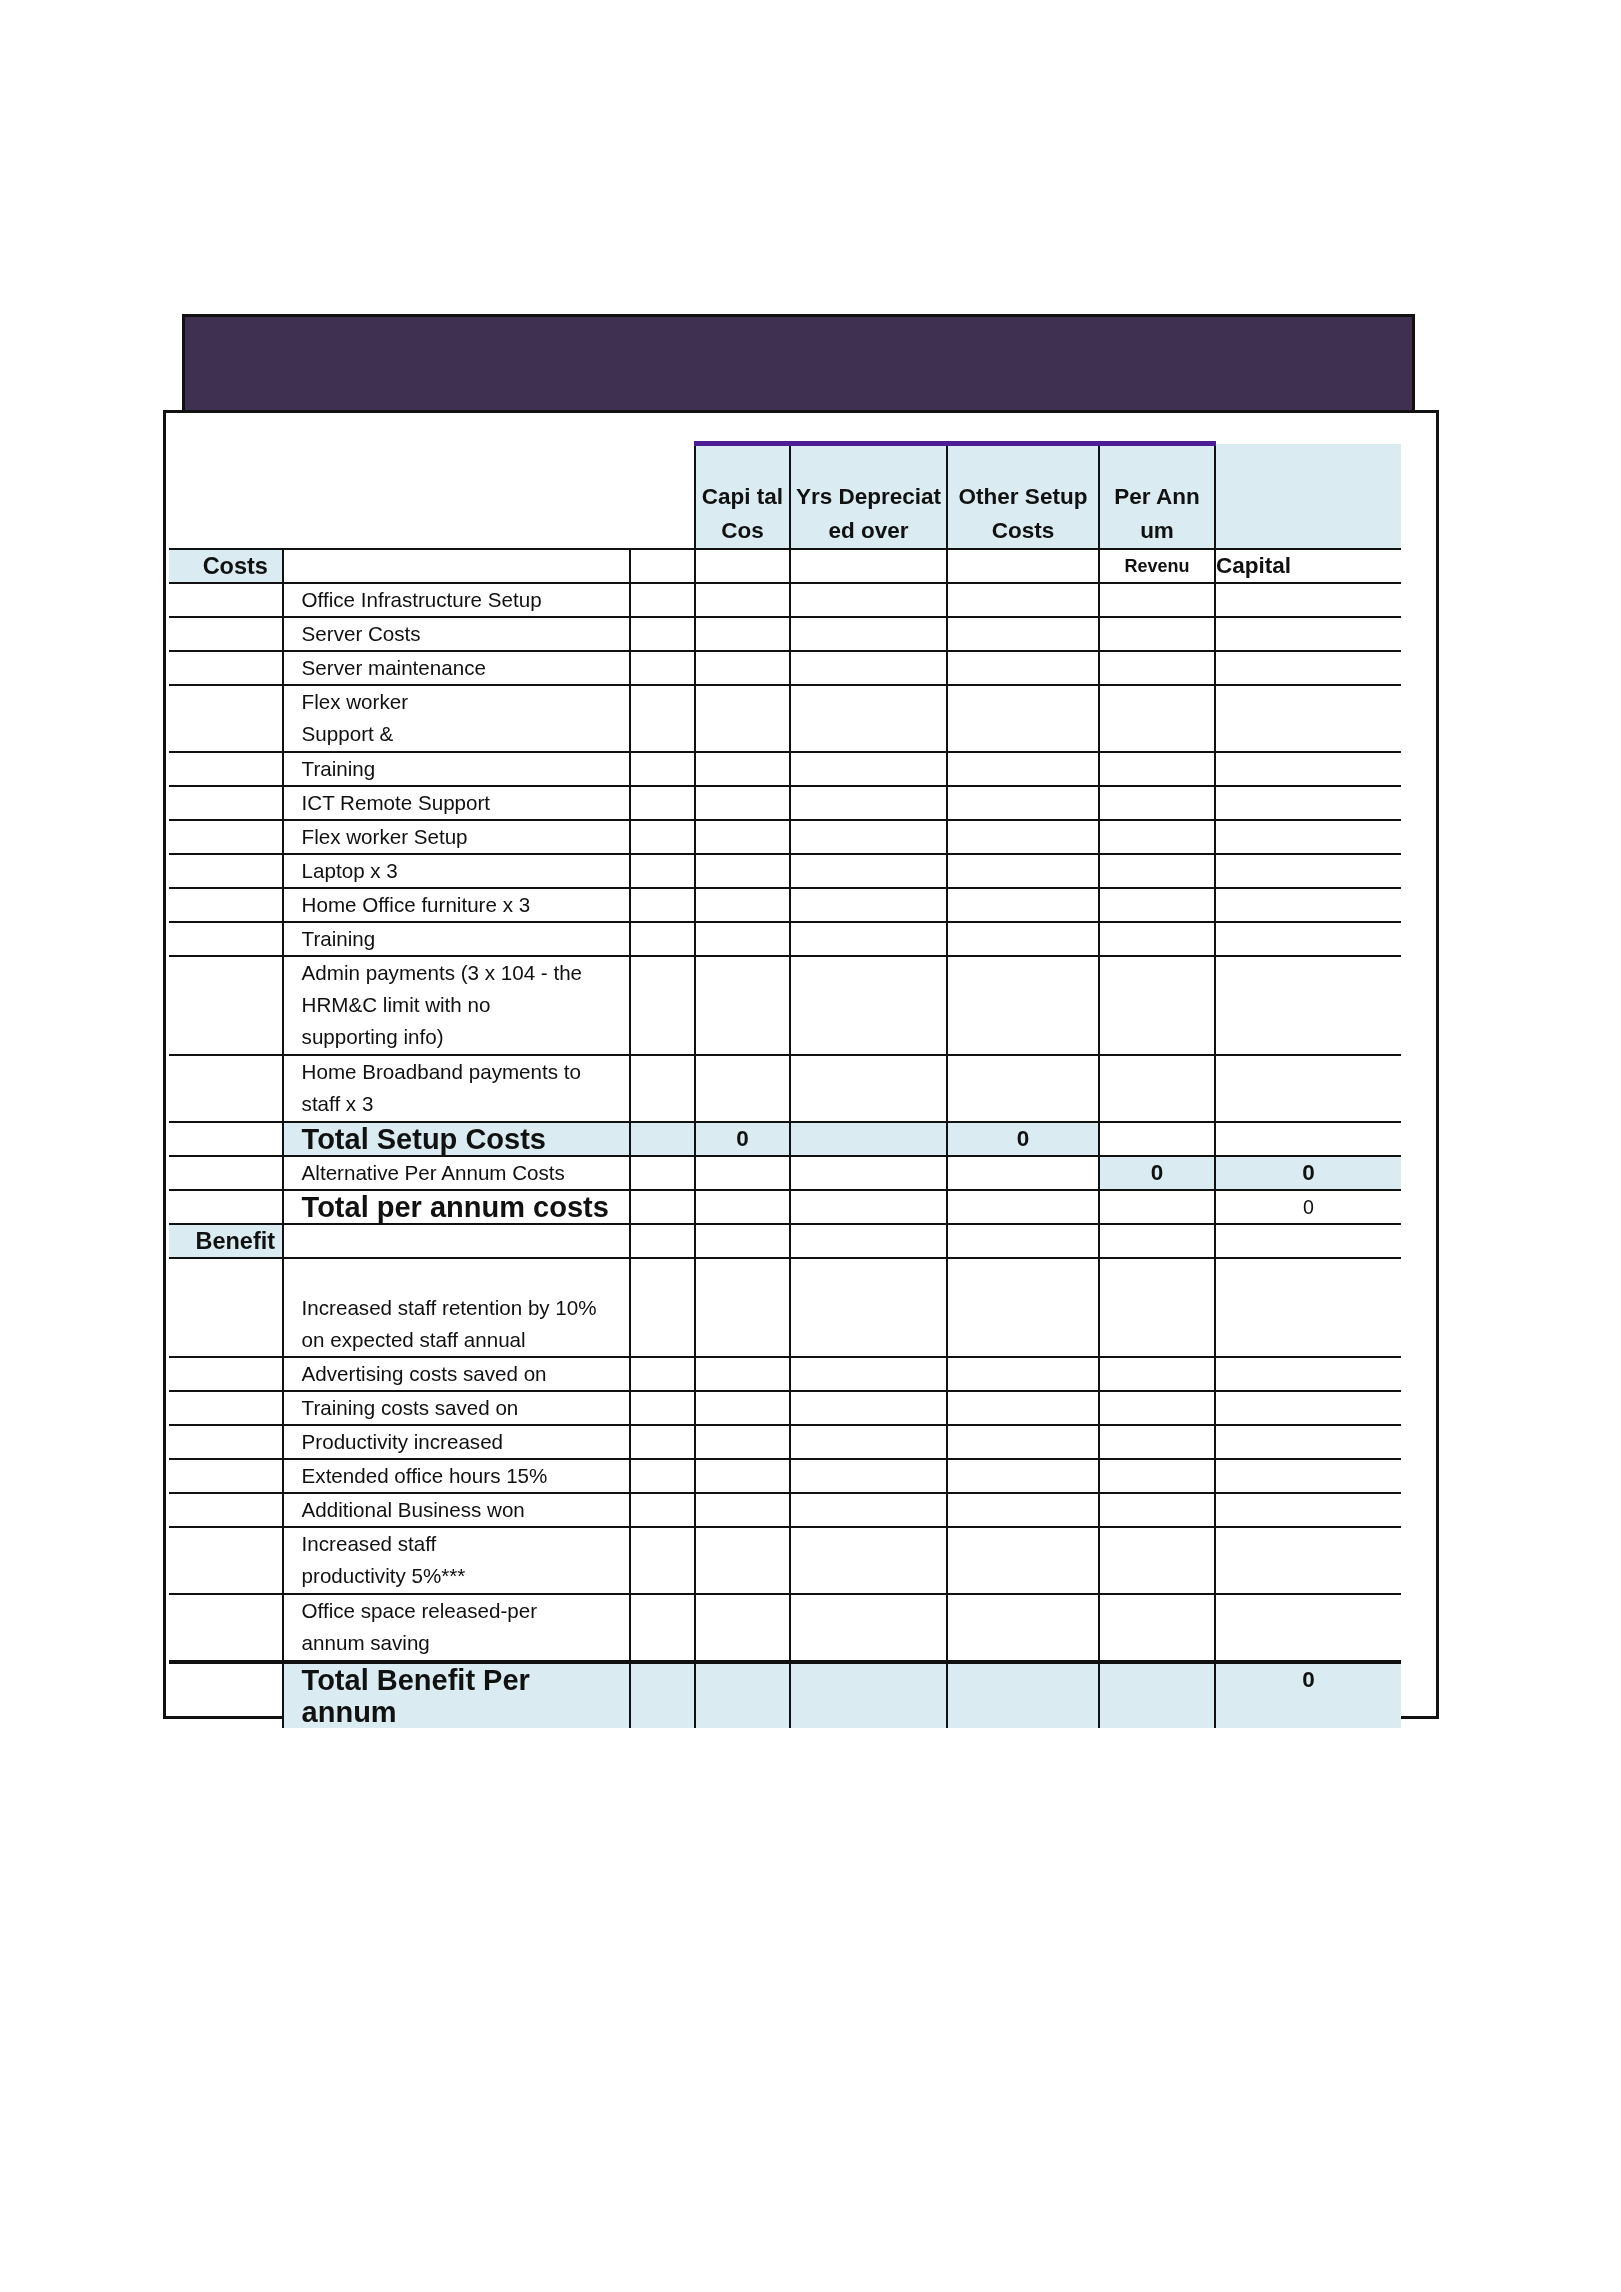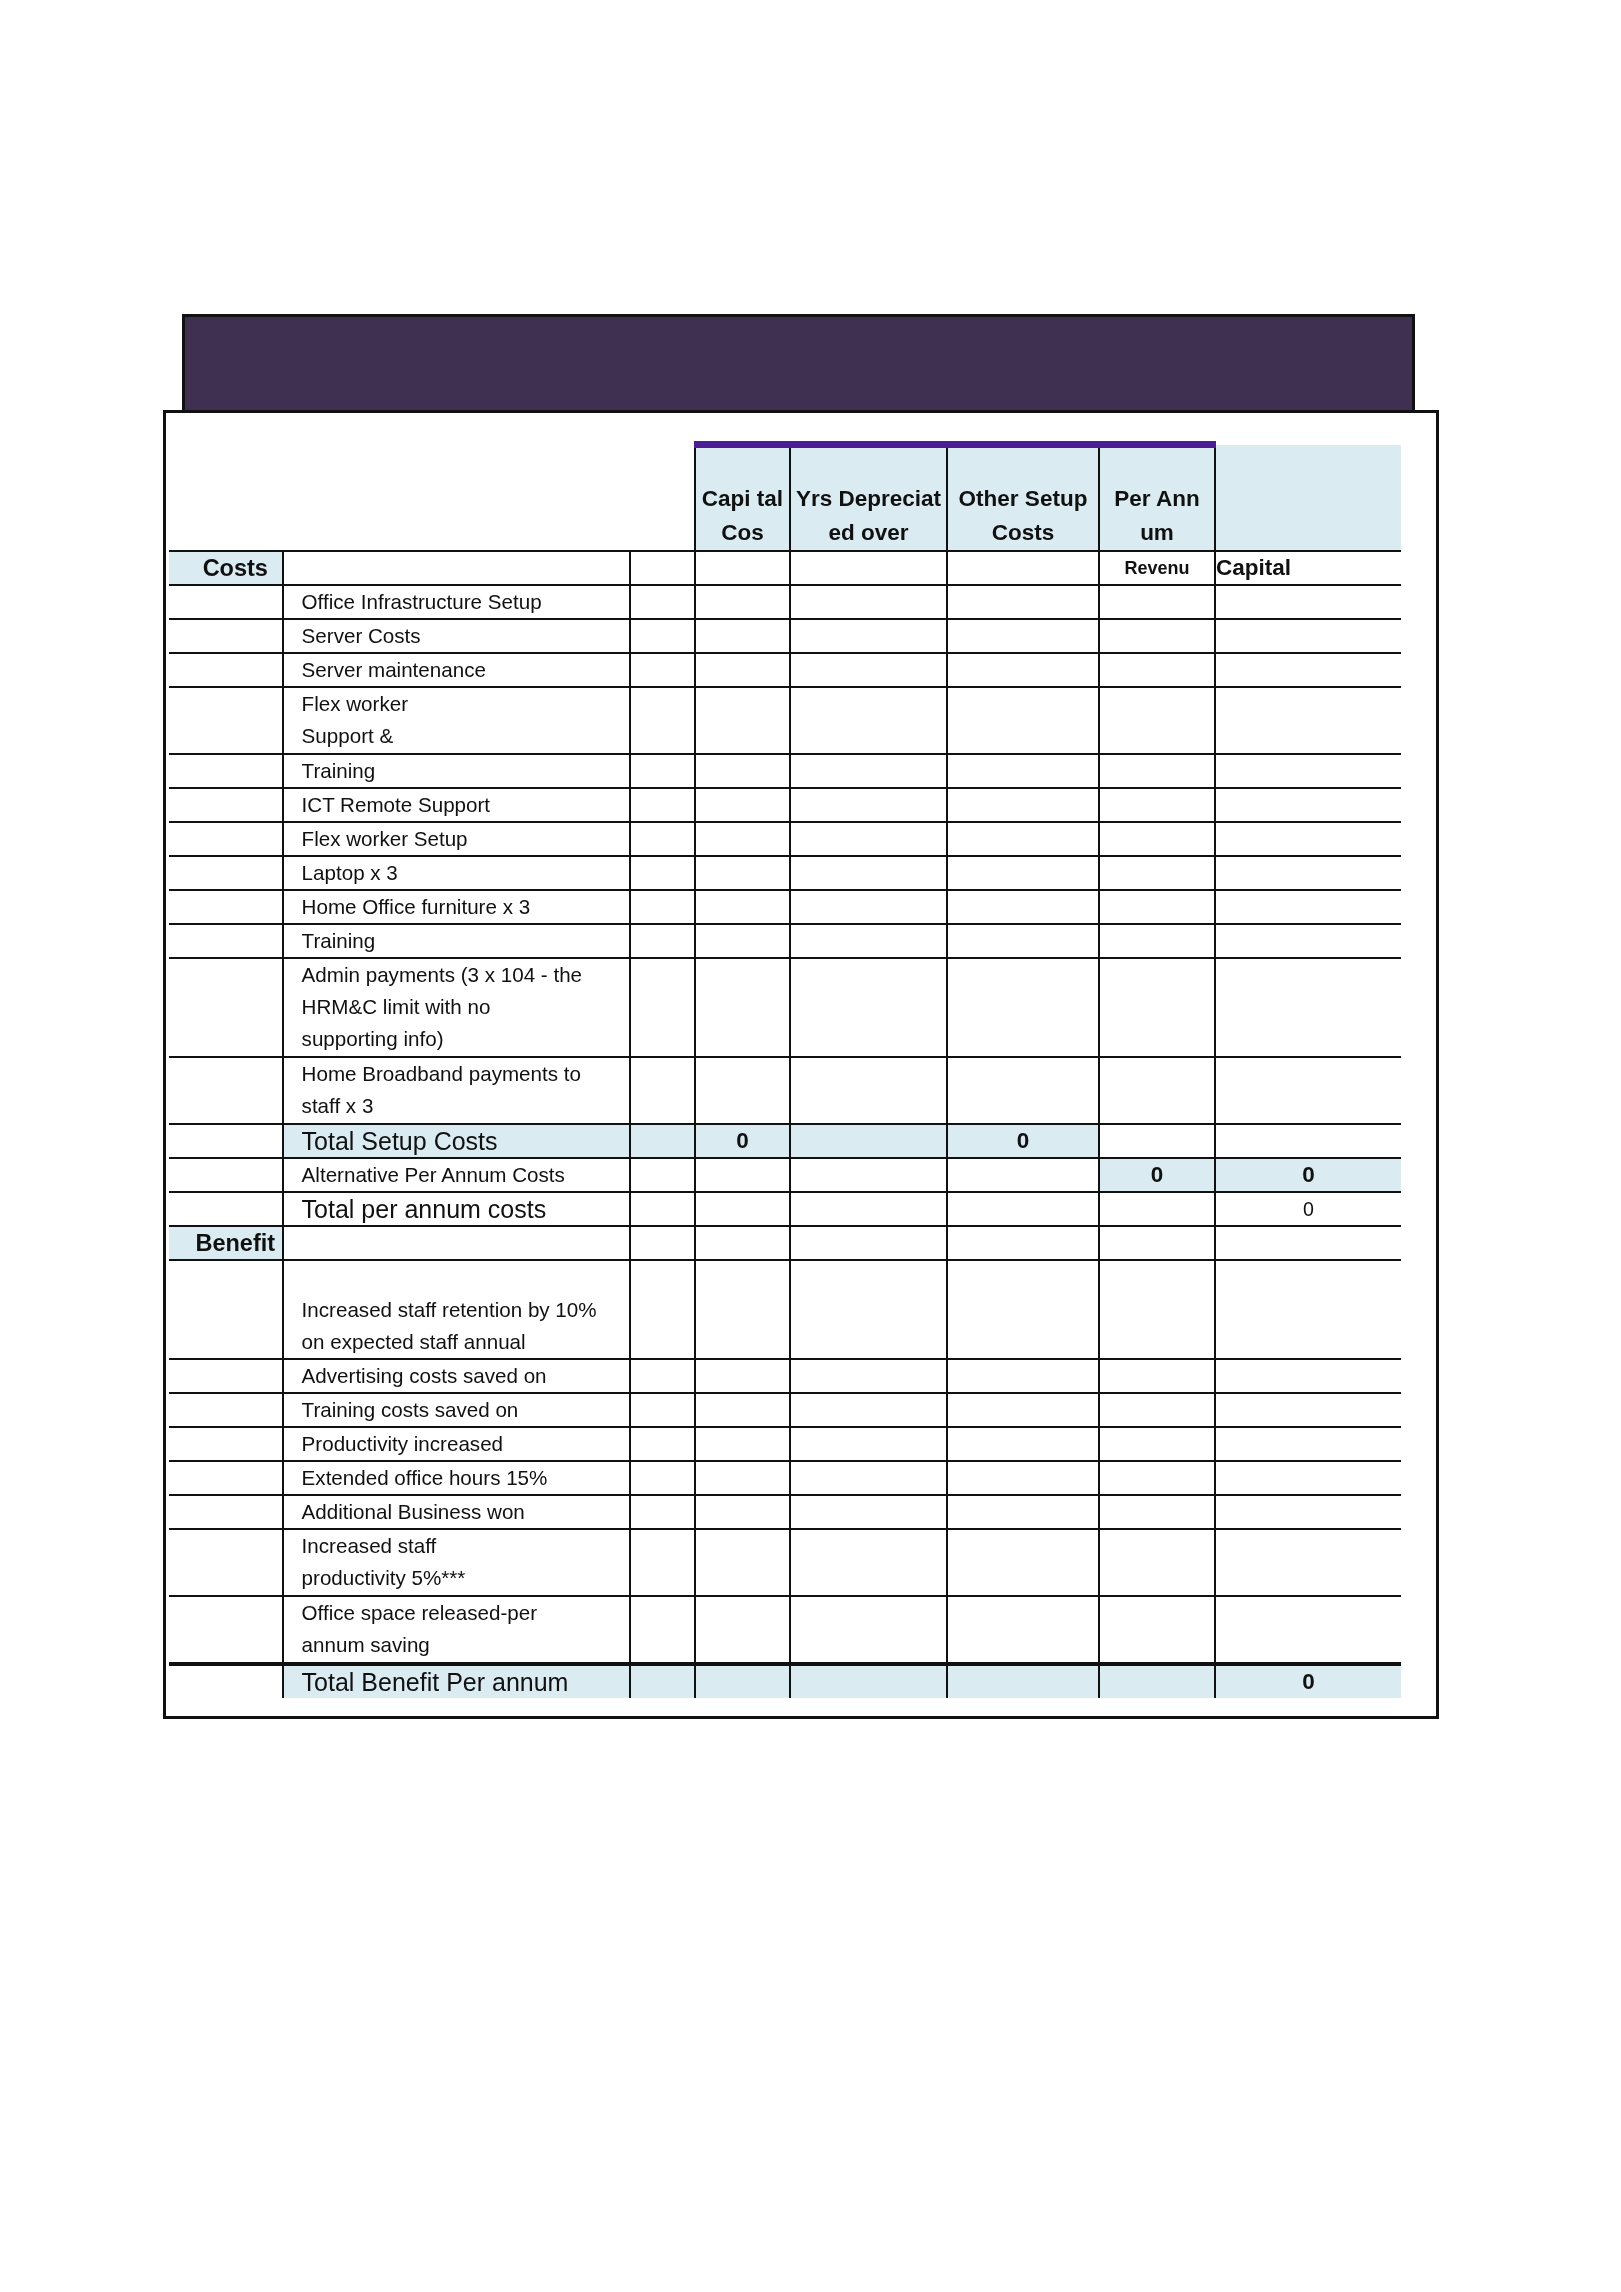--- a/index.html
+++ b/index.html
@@ -3,29 +3,29 @@
 <meta charset="utf-8">
 <style>
   html, body { margin:0; padding:0; background:#ffffff; }
   body { width:1621px; height:2293px; position:relative; font-family:"Liberation Sans", sans-serif; color:#111; overflow:hidden; }
   .banner { position:absolute; left:182px; top:314px; width:1233px; height:98px; background:#3f3052; border:3.9px solid #111; box-sizing:border-box; border-bottom:none; }
   .frame { position:absolute; left:163px; top:410px; width:1276px; height:1309px; border:3.9px solid #111; box-sizing:border-box; background:#fff; }
   .grid { position:absolute; left:169px; top:441px; }
   table { border-collapse:collapse; table-layout:fixed; }
   td { padding:0; font-size:20.6px; line-height:32px; vertical-align:top; overflow:hidden; white-space:nowrap; }
   .hdr td { height:102px; vertical-align:bottom; text-align:center; font-weight:bold; font-size:22.5px; line-height:34px; }
-  .hdr td.shade { background:#daebf1; border-left:2px solid #111; border-right:2px solid #111; border-top:7px solid #4c1d95; }
+  .hdr td.shade { background:#daebf1; border-left:2px solid #111; border-right:2px solid #111; border-top:5px solid #4c1d95; }
   .hdr td.shade.last { border-right:none; border-top:none; }
   .hdr .clip { height:102px; overflow:hidden; display:flex; flex-direction:column; justify-content:flex-end; white-space:normal; padding:0 3.9px; }
   tr.row td { border-top:2.9px solid #111; border-left:2px solid #111; }
   tr.row td:first-child { border-left:none; }
   tr.row td.c8 { border-right:none; }
   td.lbl { padding-left:17.6px; white-space:normal; }
   td.sec { font-weight:bold; font-size:23.5px; padding-left:19.6px; background:#daebf1;text-align:center; }
-  td.bold { font-weight:normal; font-size:25px; }
+  td.bold { font-weight:bold; font-size:29px; }
   td.shade { background:#daebf1; }
   td.num { text-align:center; font-weight:bold; font-size:22.5px; }
   td.numlight { text-align:center; font-size:19.6px; }
   tr.last td { border-bottom:none; }
   .subhdr td.sub { font-weight:bold; font-size:18px; text-align:center; }
   .subhdr td.subl { font-weight:bold; font-size:22.5px; text-align:left; padding-left:0; }
 </style>
 </head>
 <body>
 

